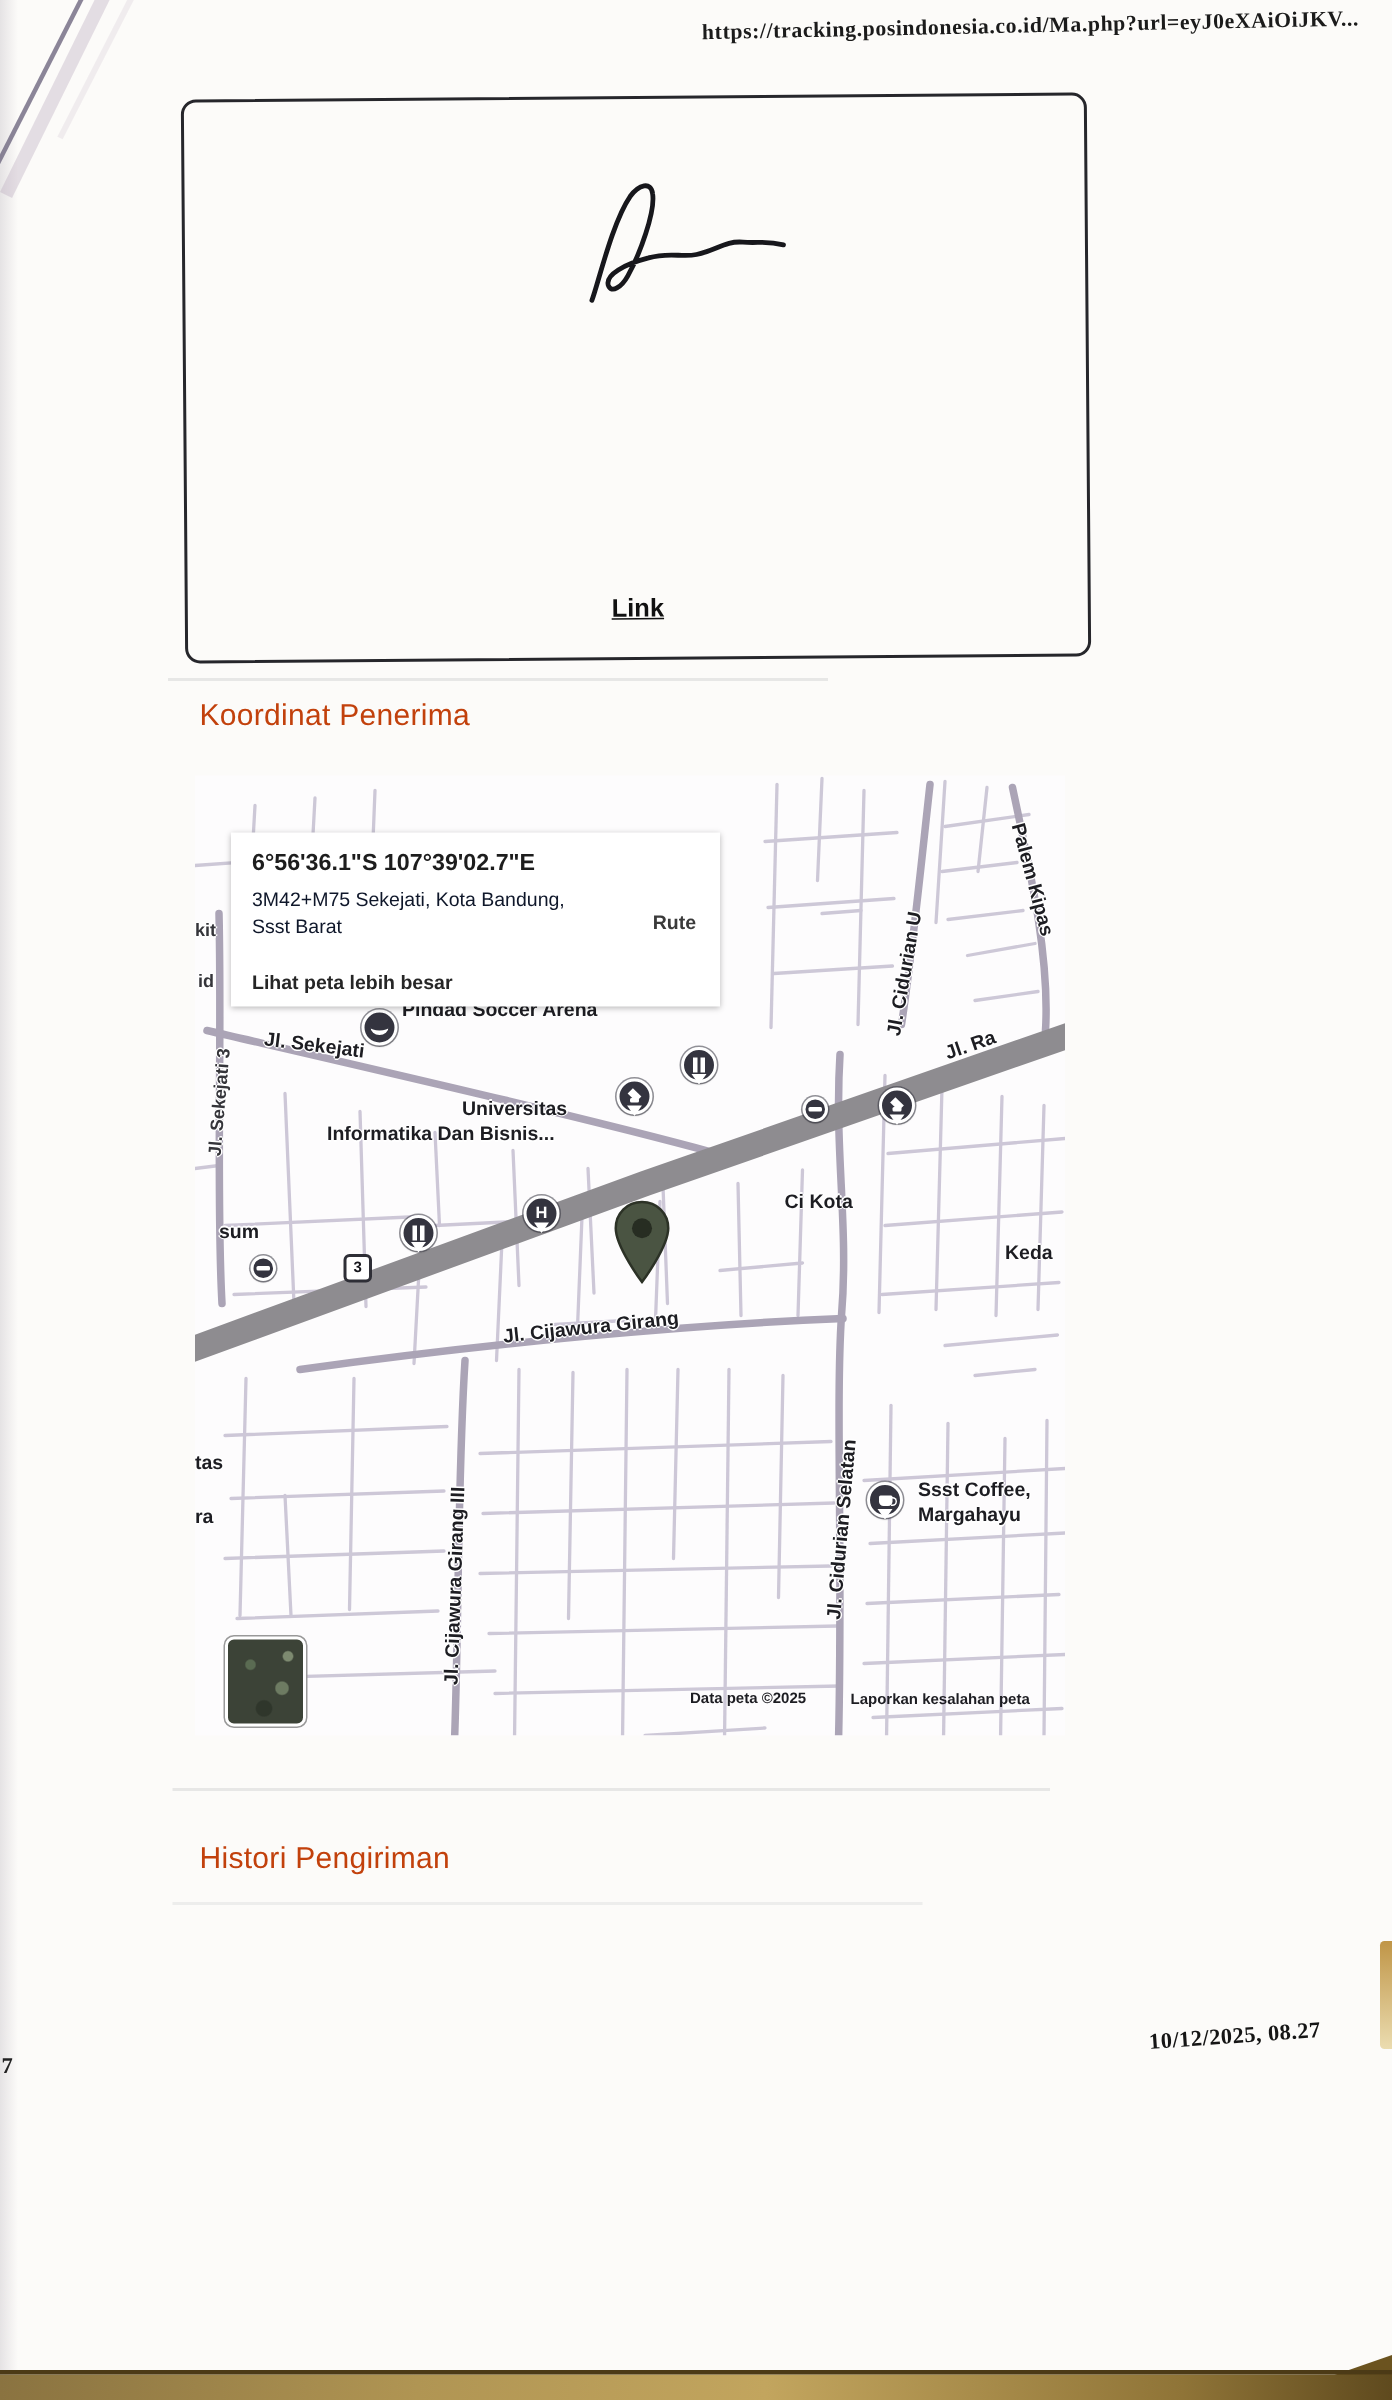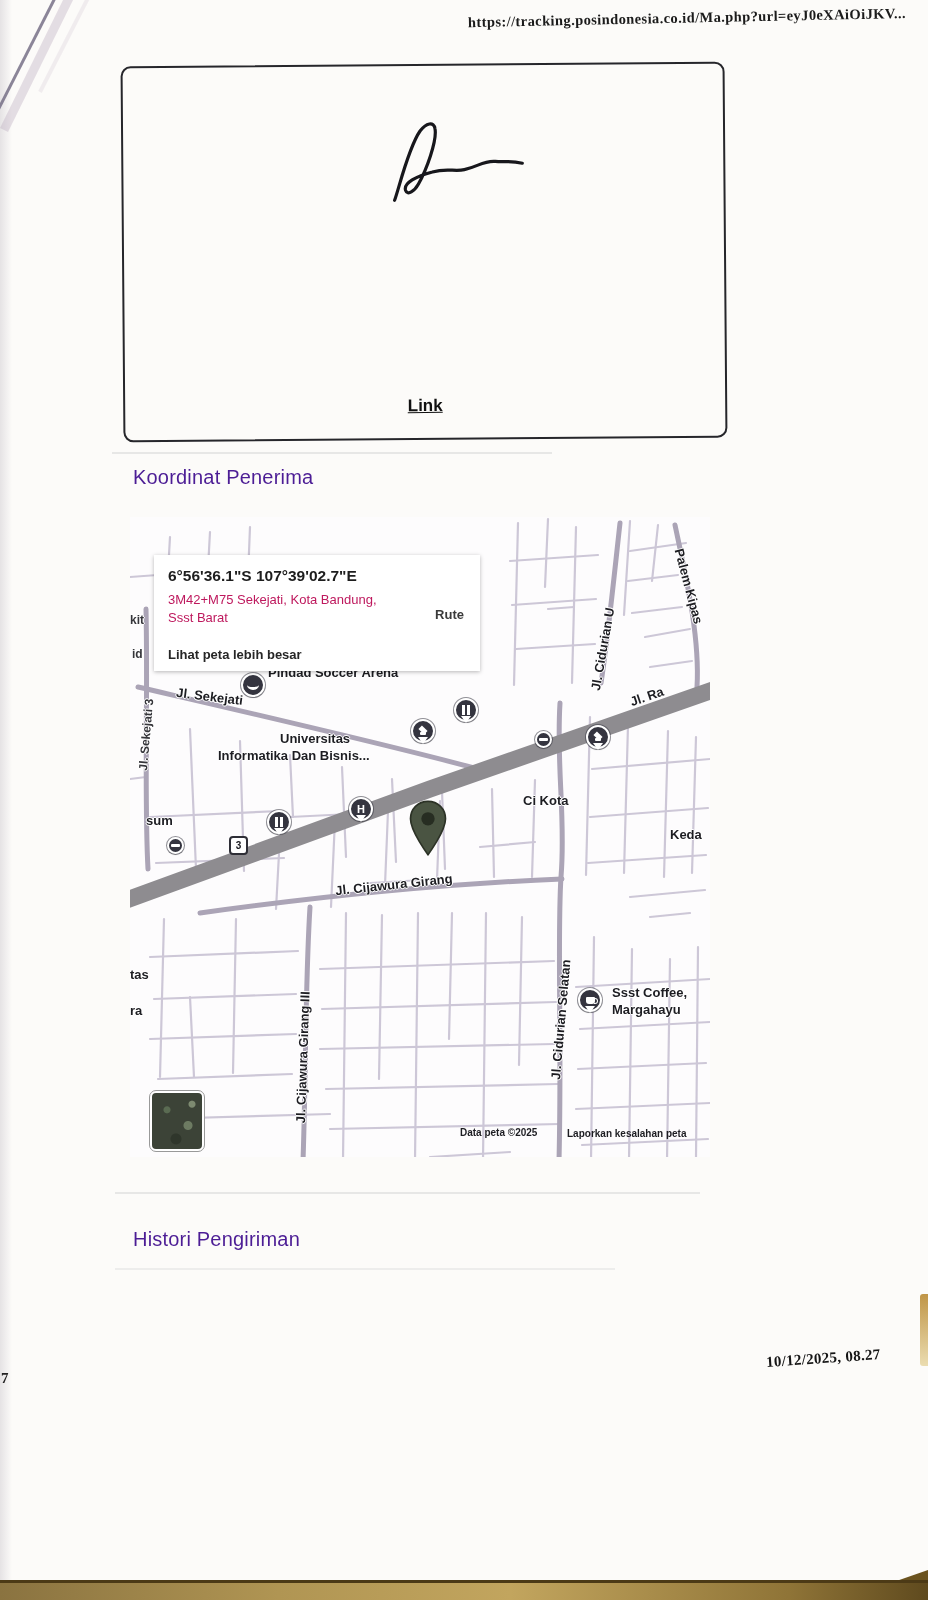--- a/index.html
+++ b/index.html
@@ -14,21 +14,21 @@
   
   .corner-svg{position:absolute;left:0;top:0;}
   
   .sig-box{position:absolute;left:122px;top:64px;width:600px;height:372px;
         border:2px solid #26262b;border-radius:10px;transform:rotate(-.45deg);}
   .sig-svg{position:absolute;left:263px;top:50px;}
   .link-label{position:absolute;left:0;right:0;bottom:22px;text-align:center;
         font:700 17px "Liberation Sans",sans-serif;color:#111;
         text-decoration:underline;cursor:pointer;}
   
-  .h-section{position:absolute;font:400 20px "Liberation Sans",sans-serif;color:#4c1d95;
+  .h-section{position:absolute;font:400 20px "Liberation Sans",sans-serif;color:#c2410c;
         letter-spacing:.2px;margin:0;}
   .hr{position:absolute;height:2px;background:#dcdcdc;opacity:.65;}
   
   .map{position:absolute;left:130px;top:517px;width:580px;height:640px;overflow:hidden;
         background:#fdfcfd;}
   .roads{position:absolute;left:0;top:0;}
   .lbl{position:absolute;white-space:nowrap;font:700 13px "Liberation Sans",sans-serif;
         color:#1d1d22;
         text-shadow:-1px 0 0 #fff,1px 0 0 #fff,0 -1px 0 #fff,0 1px 0 #fff;}
   .lbl.small{font-size:12px;color:#35353a;}
@@ -53,21 +53,21 @@
   .g-cup i{position:absolute;right:-3px;top:1px;width:3px;height:4px;border:1.5px solid #fff;
         border-left:none;border-radius:0 3px 3px 0;}
   .badge{position:absolute;width:15px;height:15px;background:#fff;border:2px solid #2e2e36;
         border-radius:4px;color:#16161c;display:flex;align-items:center;justify-content:center;
         font:700 10px "Liberation Sans",sans-serif;box-sizing:content-box;}
   .pin-svg{position:absolute;}
   
   .info-card{position:absolute;left:24px;top:38px;width:326px;height:116px;background:#fff;
         box-shadow:0 1px 4px rgba(0,0,0,.28);padding:12px 14px;box-sizing:border-box;}
   .info-card .coords{font:700 15.5px "Liberation Sans",sans-serif;color:#1d1d1d;margin:0 0 6px 0;}
-  .info-card .addr{font:400 13px "Liberation Sans",sans-serif;color:#be185d;line-height:1.35;margin:0;}
+  .info-card .addr{font:400 13px "Liberation Sans",sans-serif;color:#0f172a;line-height:1.35;margin:0;}
   .info-card .rute{position:absolute;right:16px;top:52px;font:700 13px "Liberation Sans",sans-serif;
         color:#3a3a3a;cursor:pointer;}
   .info-card .bigger{position:absolute;left:14px;bottom:9px;
         font:700 13px "Liberation Sans",sans-serif;color:#262626;cursor:pointer;}
   .thumb{position:absolute;left:20px;top:574px;width:50px;height:56px;border:2px solid #fff;
         outline:1px solid #999;border-radius:6px;cursor:pointer;
         background:
           radial-gradient(circle at 30% 30%,#5a6b52 3px,transparent 4px),
           radial-gradient(circle at 72% 58%,#6d7b62 4px,transparent 5px),
           radial-gradient(circle at 48% 82%,#2f362b 5px,transparent 6px),
@@ -210,21 +210,21 @@
     <span class="lbl small" style="left:2px;top:130px;">id</span>
 
     <div class="poi" style="left:111px;top:156px;">
         <span class="g-smile"></span>
       </div>
     <span class="lbl" style="left:138px;top:148px;">Pindad Soccer Arena</span>
 
     <span class="lbl" style="left:46px;top:172px;transform:rotate(7deg);">Jl. Sekejati</span>
     <span class="lbl small vlabel" style="left:6px;top:253px;transform:rotate(-85deg);">Jl. Sekejati 3</span>
 
-    <span class="lbl" style="left:150px;top:214px;width:126px;text-align:left;">Universitas</span>
+    <span class="lbl" style="left:150px;top:214px;width:126px;text-align:center;">Universitas</span>
     <span class="lbl" style="left:88px;top:231px;width:188px;text-align:left;">Informatika Dan Bisnis...</span>
     <div class="poi" style="left:281px;top:202px;">
         <span class="g-cap">
           <i></i>
           <b></b>
         </span>
         <span class="tail"></span>
       </div>
 
     <div class="poi" style="left:324px;top:181px;">

